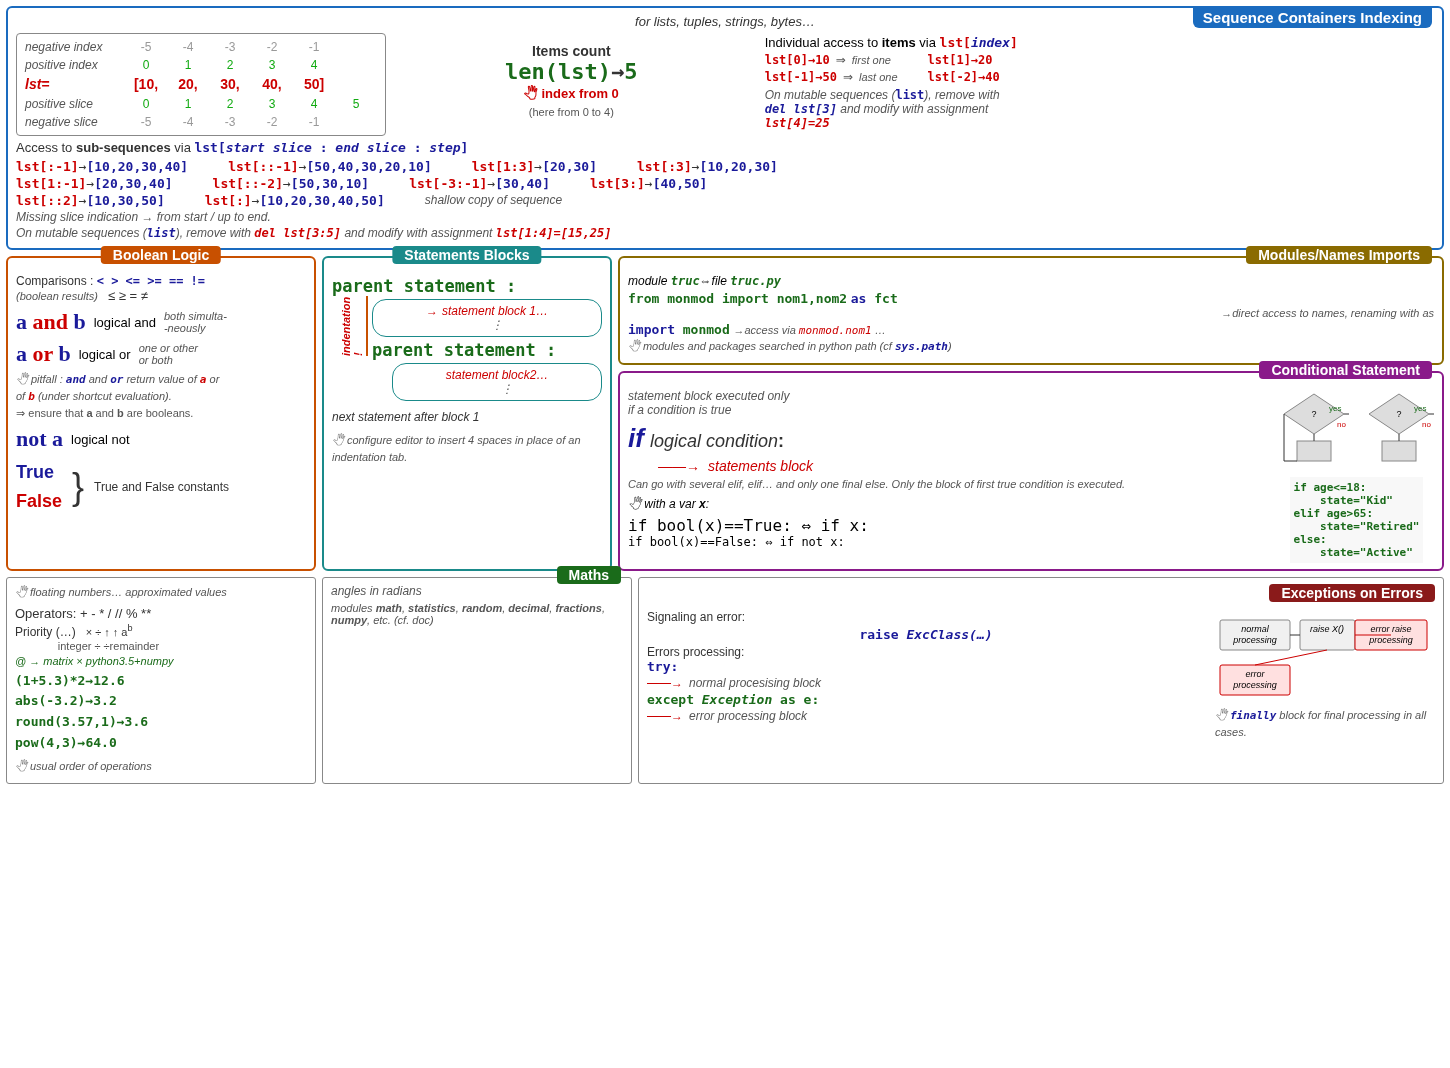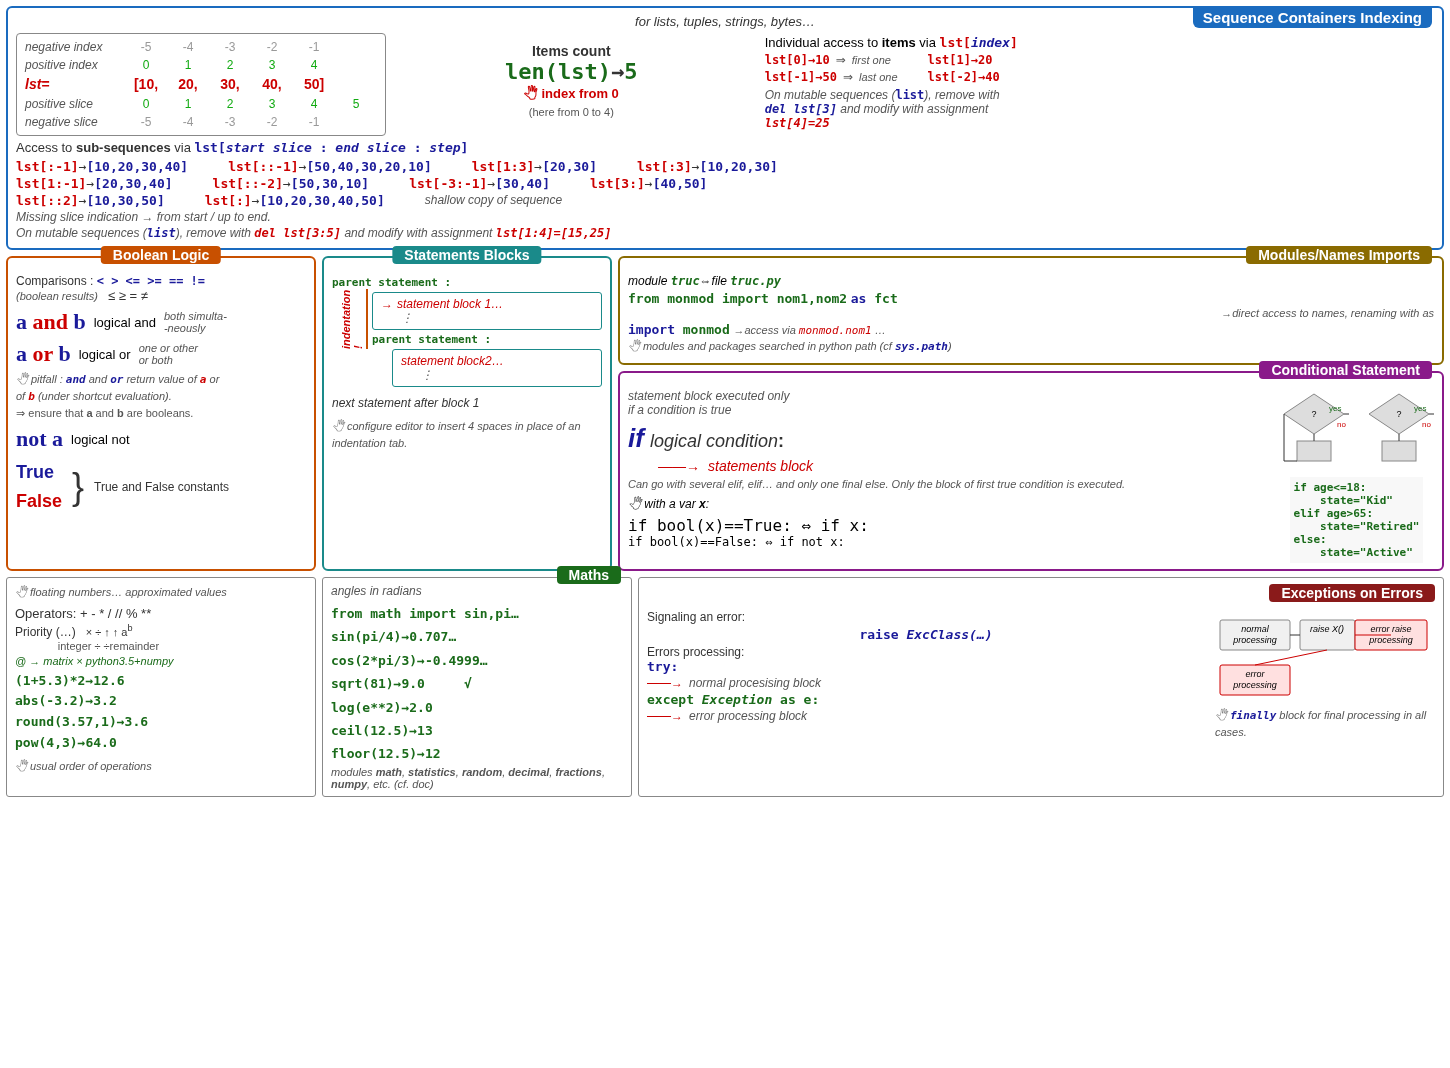--- a/index.html
+++ b/index.html
@@ -259,32 +259,33 @@
       border-radius: 4px;
       white-space: nowrap;
     }
     .stmt-content {
       margin-top: 12px;
       font-size: 12px;
     }
     .stmt-parent {
       font-family: monospace;
       font-weight: bold;
-      font-size: 11px;
+      font-size: 17px;
       color: #1a6b1a;
     }
     .stmt-block {
       border: 1.5px solid #1a8a8a;
-      border-radius: 3px;
+      border-radius: 14px;
       padding: 4px 8px;
       margin: 3px 0 3px 20px;
       font-style: italic;
       color: #c00;
       font-size: 12px;
       position: relative;
+      text-align: center;
     }
     .stmt-with-indent {
       display: flex;
       align-items: stretch;
     }
     .stmt-next {
       font-style: italic;
       font-size: 12px;
       color: #333;
       margin-top: 6px;
@@ -815,29 +816,20 @@
         <div class="maths-code">abs(-3.2)→3.2</div>
         <div class="maths-code">round(3.57,1)→3.6</div>
         <div class="maths-code">pow(4,3)→64.0</div>
       </div>
       <div class="maths-note2">🖑 <em>usual order of operations</em></div>
     </div>
 
     <div class="mathsfn-box">
       <div class="mathsfn-title">Maths</div>
       <div class="mathsfn-italic"><em>angles in radians</em></div>
-      <div class="mathsfn-code">
-        from math import sin,pi…<br>
-        sin(pi/4)→0.707…<br>
-        cos(2*pi/3)→-0.4999…<br>
-        sqrt(81)→9.0 &nbsp;&nbsp;&nbsp;&nbsp;√<br>
-        log(e**2)→2.0<br>
-        ceil(12.5)→13<br>
-        floor(12.5)→12
-      </div>
       <div class="mathsfn-note">
         <em>modules <strong>math</strong>, <strong>statistics</strong>, <strong>random</strong>, <strong>decimal</strong>, <strong>fractions</strong>, <strong>numpy</strong>, etc. (cf. doc)</em>
       </div>
     </div>
 
     <div class="errors-box">
       <div style="display:flex;justify-content:flex-end;margin-bottom:4px;">
         <div class="errors-title">Exceptions on Errors</div>
       </div>
       <div style="display:flex;gap:10px;">

